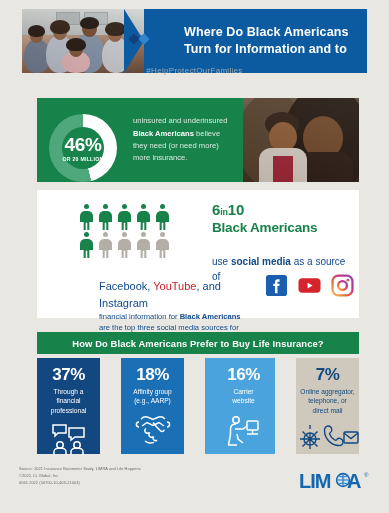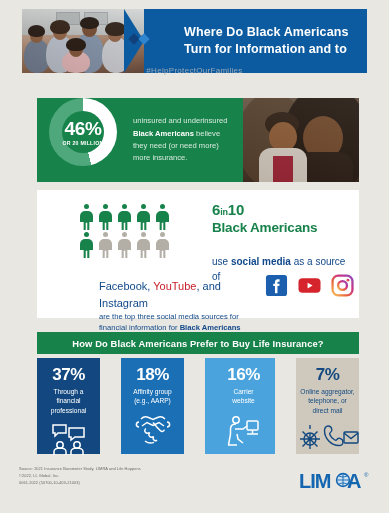--- a/index.html
+++ b/index.html
@@ -37,21 +37,21 @@
     flex:1;background:#0c5ba0;color:#ffffff;display:flex;flex-direction:column;
     justify-content:center;padding-left:18px;box-sizing:border-box;
   }
   .header-title span{font-size:12.5px;font-weight:bold;line-height:1.38;letter-spacing:.1px;}
 
   .hashtag{position:absolute;left:0;top:66px;width:389px;text-align:center;
     font-size:8px;color:#9aa7b4;letter-spacing:.3px;}
 
   
   .band-green{position:absolute;left:37px;top:98px;width:322px;height:84px;background:#17824a;display:flex;}
-  .donut-wrap{width:92px;height:84px;display:flex;align-items:flex-start;justify-content:center;}
+  .donut-wrap{width:92px;height:84px;display:flex;align-items:flex-end;justify-content:center;}
   .donut{position:relative;width:68px;height:68px;border-radius:50%;
     background:conic-gradient(#ffffff 0deg 166deg,#4ea87c 166deg 360deg);}
   .donut::after{content:"";position:absolute;left:13px;top:13px;width:42px;height:42px;border-radius:50%;background:#17824a;}
   .donut-label{position:absolute;inset:0;display:flex;flex-direction:column;align-items:center;justify-content:center;z-index:2;}
   .donut-pct{color:#ffffff;font-size:19px;font-weight:bold;line-height:1;letter-spacing:-.4px;}
   .donut-sub{color:#ffffff;font-size:5.2px;font-weight:bold;letter-spacing:.25px;margin-top:2px;}
   .band-text{flex:1;display:flex;flex-direction:column;justify-content:center;padding-left:4px;padding-right:6px;box-sizing:border-box;}
   .band-text p{margin:0;color:#d9ecdf;font-size:7.6px;line-height:1.62;}
   .band-text b{color:#ffffff;font-weight:bold;}
   .band-photo{width:116px;height:84px;position:relative;overflow:hidden;
@@ -229,22 +229,22 @@
       <div class="stat-line2">Black Americans</div>
       <div class="stat-line3">
         <span>use </span><b>social media</b><span> as a source of</span><br>
       </div>
     </div>
 
     <div class="social-text">
       <div class="l1">
         <span>Facebook</span><span>, </span><span class="yt">YouTube</span><span>, and </span><span>Instagram</span>
       </div>
+      <div class="l2"><span>financial information for </span><b>Black Americans</b></div>
       <div class="l2">are the top three social media sources for</div>
-      <div class="l2"><span>financial information for </span><b>Black Americans</b></div>
     </div>
 
     <div class="social-icons">
       <span class="ic">
         <svg viewBox="0 0 24 24" width="23" height="23">
             <rect x="1" y="1" width="22" height="22" rx="3" fill="#1b5fae"></rect>
             <path d="M15.2 8.2h-1.6c-.3 0-.6.3-.6.7v1.4h2.2l-.3 2.3h-1.9V20h-2.6v-7.4H8.6v-2.3h1.8V8.6c0-1.7 1.1-3 2.8-3h2z" fill="#fff"></path>
           </svg>
       </span>
       <span class="ic">

